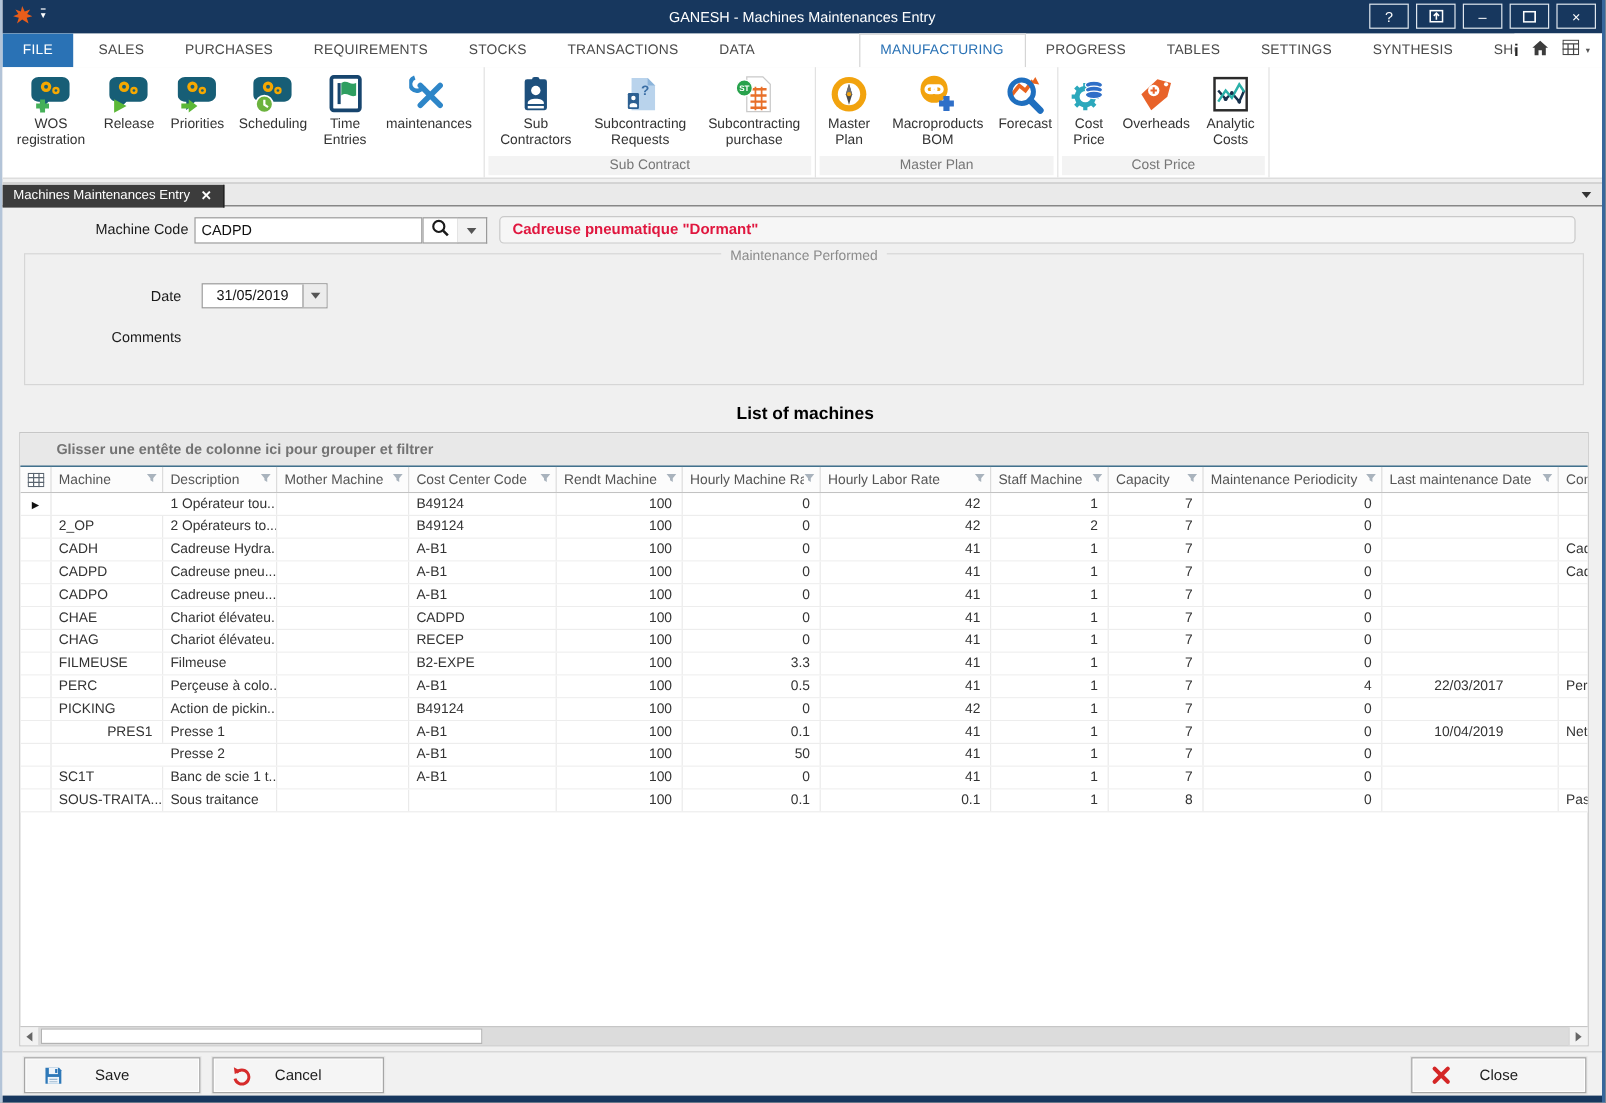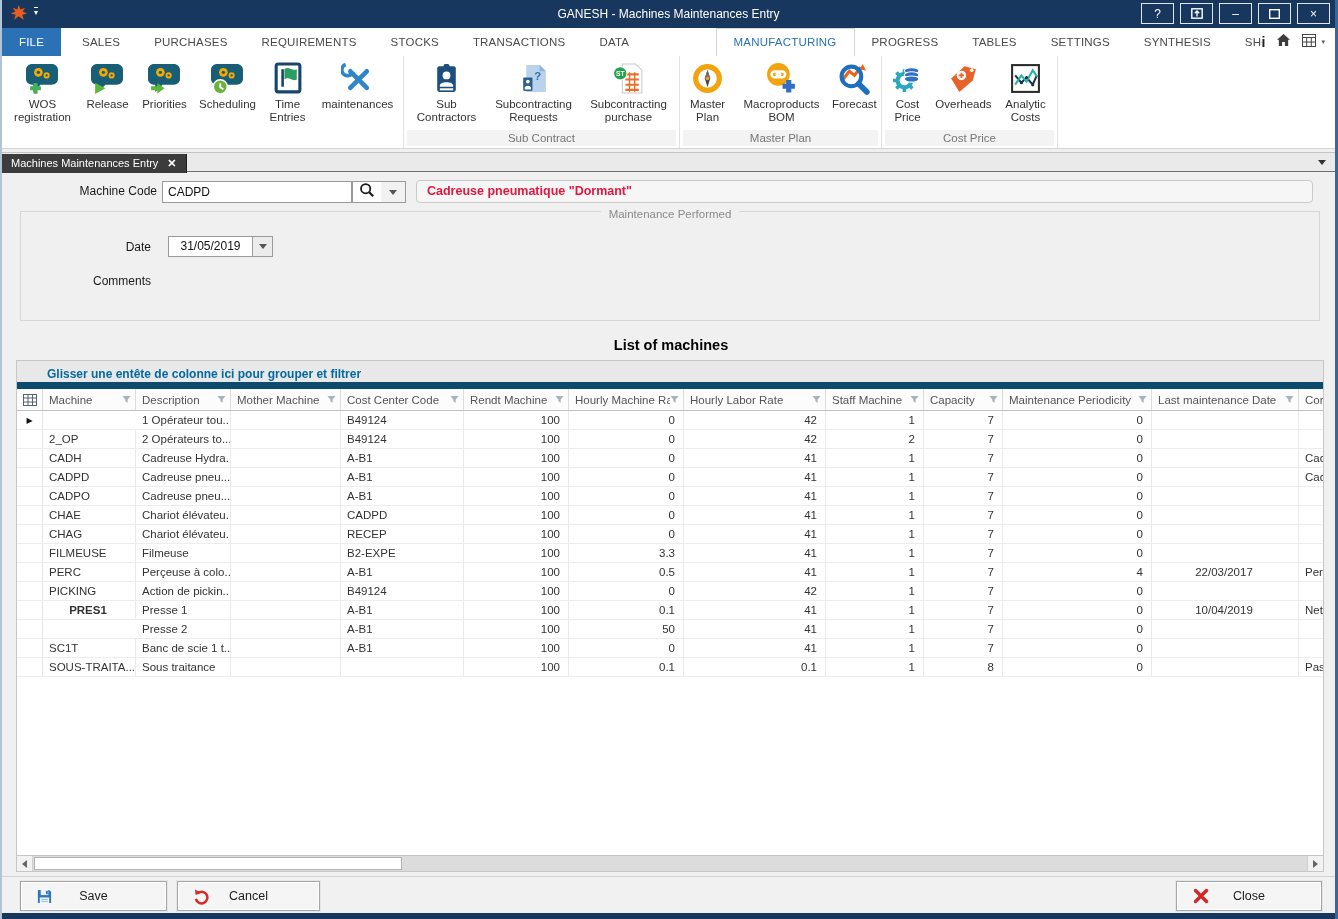--- a/index.html
+++ b/index.html
@@ -50,21 +50,21 @@
   .fieldset { position:absolute; left:18px; top:211px; width:1300px; height:110px; border:1px solid #d6d6d6; }
   .fieldset .legend { position:absolute; top:-8px; left:0; right:0; text-align:center; }
   .fieldset .legend span { background:#f0f0f0; padding:0 8px; font-size:11.5px; color:#8b8b8b; }
   .date-field { position:absolute; left:147px; top:24px; width:105px; height:21px; background:#fff; border:1px solid #9a9a9a; display:flex; }
   .date-field .dval { flex:1; text-align:center; font-size:12px; line-height:19px; color:#111; }
   .date-field .dbtn { width:20px; background:#ececec; border-left:1px solid #9a9a9a; display:flex; align-items:center; justify-content:center; }
   .comments-box { position:absolute; left:139px; top:56px; width:1153px; height:46px; background:#fff; border:1px solid #9a9a9a; font-size:12px; color:#111; padding:3px 7px; }
   
   .grid-title { position:absolute; top:337px; left:0; width:1338px; text-align:center; font-size:14.5px; font-weight:bold; color:#000; }
   .grid-panel { position:absolute; left:14px; top:360px; width:1308px; height:512px; background:#fff; border:1px solid #c6c6c6; }
-  .grp-hint { height:28px; background:#e8e8e8; border-bottom:7px solid #0c4a6e; font-size:12px; font-weight:bold; color:#0369a1; line-height:27px; padding-left:30px; }
+  .grp-hint { height:28px; background:#e8e8e8; border-bottom:1px solid #0c4a6e; font-size:12px; font-weight:bold; color:#737373; line-height:27px; padding-left:30px; }
   .grid-wrap { position:absolute; top:28px; left:0; right:0; bottom:16px; overflow:hidden; }
   .grid-inner { width:1372px; }
   .ghead { display:flex; height:22px; background:#fcfcfc; border-bottom:1px solid #c2c2c2; font-size:11.5px; color:#555; }
   .ghc { display:flex; align-items:center; border-right:1px solid #dcdcdc; padding:0 4px 0 6px; }
   .ghc .t { flex:1; white-space:nowrap; overflow:hidden; }
   .gsel { width:26px; flex:0 0 26px; display:flex; align-items:center; justify-content:center; border-right:1px solid #dcdcdc; }
   .grow { display:flex; height:19px; border-bottom:1px solid #ededed; font-size:11.5px; color:#333; background:#fff; }
   .grow .gsel { border-right:1px solid #e6e6e6; font-size:8px; color:#111; }
   .gc { border-right:1px solid #eaeaea; padding:0 8px 0 6px; line-height:18px; white-space:nowrap; overflow:hidden; }
   
@@ -631,21 +631,21 @@
               <div class="gc" style="width: 115px; flex: 0 0 115px; text-align: right;">0</div>
               <div class="gc" style="width: 142px; flex: 0 0 142px; text-align: right;">42</div>
               <div class="gc" style="width: 98px; flex: 0 0 98px; text-align: right;">1</div>
               <div class="gc" style="width: 79px; flex: 0 0 79px; text-align: right;">7</div>
               <div class="gc" style="width: 149px; flex: 0 0 149px; text-align: right;">0</div>
               <div class="gc" style="width: 147px; flex: 0 0 147px; text-align: center;"></div>
               <div class="gc" style="width: 96px; flex: 0 0 96px; text-align: left;"></div>
             </div>
             <div class="grow">
               <div class="gsel"></div>
-              <div class="gc" style="width: 93px; flex: 0 0 93px; text-align: center; font-weight: bold;">PRES1</div>
+              <div class="gc" style="width: 93px; flex: 0 0 93px; text-align: right;">PRES1</div>
               <div class="gc" style="width: 95px; flex: 0 0 95px; text-align: left;">Presse 1</div>
               <div class="gc" style="width: 110px; flex: 0 0 110px; text-align: left;"></div>
               <div class="gc" style="width: 123px; flex: 0 0 123px; text-align: left;">A-B1</div>
               <div class="gc" style="width: 105px; flex: 0 0 105px; text-align: right;">100</div>
               <div class="gc" style="width: 115px; flex: 0 0 115px; text-align: right;">0.1</div>
               <div class="gc" style="width: 142px; flex: 0 0 142px; text-align: right;">41</div>
               <div class="gc" style="width: 98px; flex: 0 0 98px; text-align: right;">1</div>
               <div class="gc" style="width: 79px; flex: 0 0 79px; text-align: right;">7</div>
               <div class="gc" style="width: 149px; flex: 0 0 149px; text-align: right;">0</div>
               <div class="gc" style="width: 147px; flex: 0 0 147px; text-align: center;">10/04/2019</div>

